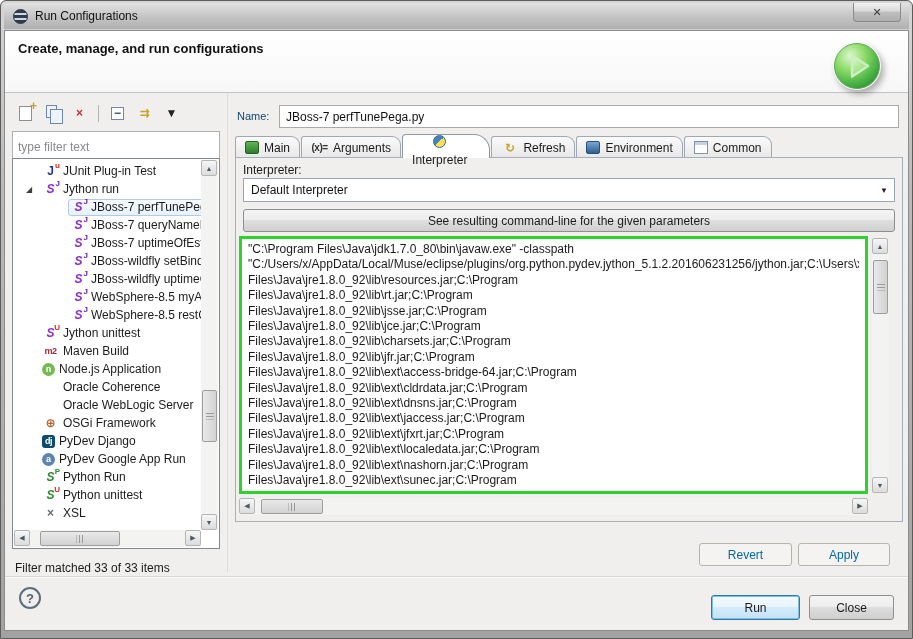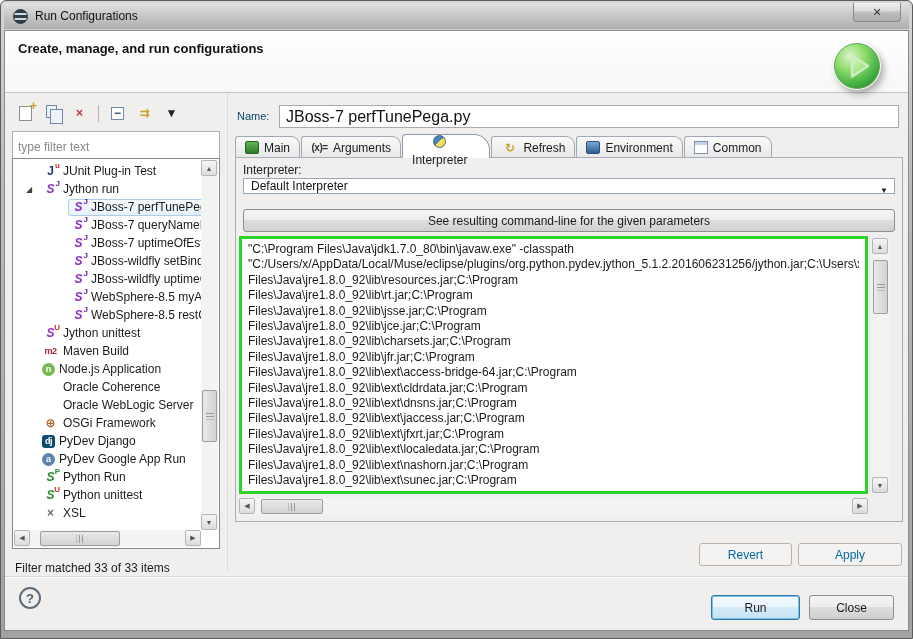--- a/index.html
+++ b/index.html
@@ -88,21 +88,21 @@
                   background:repeating-linear-gradient(90deg,#9a9a9a 0 1px,transparent 1px 3px); }
 
   .tree-vsb { right:1px; top:1px; width:17px; bottom:18px; }
   .tree-hsb { left:1px; bottom:1px; height:17px; right:18px; }
   .status { position:absolute; left:10px; top:530px; font-size:12px; color:#1b1b1b; }
   .col-divider { position:absolute; left:222px; top:63px; bottom:58px; width:1px; background:#dcdcdc; }
 
   
   .name-label { position:absolute; left:232px; top:79px; font-size:11px; color:#0c4a6e; }
   .name-input { position:absolute; left:274px; top:74px; width:620px; height:23px;
-                border:1px solid #aaaaaa; background:#fff; font-size:16px; color:#111;
+                border:1px solid #aaaaaa; background:#fff; font-size:12px; color:#111;
                 padding:0 6px; font-family:inherit; }
 
   .tabs { position:absolute; left:230px; top:103px; height:24px; display:flex; align-items:flex-end; }
   .tab { height:22px; margin-right:1px; padding:0 9px; display:flex; align-items:center; gap:5px;
          border:1px solid #a0a8b4; border-bottom:none; border-radius:3px 9px 0 0;
          background:linear-gradient(180deg,#fafafa,#e7e7e7); font-size:12px; color:#1b1b1b; }
   .tab.active { height:24px; background:#fff; border-color:#8e99a8; border-radius:4px 16px 0 0;
                 padding-right:22px; position:relative; z-index:3;flex-direction:column; }
   .ti { width:14px; height:13px; display:inline-block; position:relative; flex:none; }
   .ti-main { background:linear-gradient(#63b35a,#2e7d2e); border:1px solid #23621f; border-radius:2px; }
@@ -110,21 +110,21 @@
                background:linear-gradient(135deg,#4584b6 50%,#ffde57 50%); border:1px solid #33678f; }
   .ti-env { background:linear-gradient(#7aa7d4,#2f5e92); border:1px solid #27507d; border-radius:2px; }
   .ti-common { background:#fff; border:1px solid #8092a8;
                background-image:linear-gradient(#c7d3e4 0,#c7d3e4 3px,transparent 3px); }
   .itext { font-size:10px; color:#333; font-weight:bold; letter-spacing:-.5px; white-space:nowrap; }
   .ti-glyph { font-size:13px; font-weight:bold; line-height:1; }
 
   .tabframe { position:absolute; left:230px; top:126px; width:668px; height:365px;
               border:1px solid #a7b0ba; background:#f0efed; }
   .interp-label { position:absolute; left:238px; top:132px; font-size:12px; color:#1b1b1b; }
-  .combo { position:absolute; left:238px; top:147px; width:652px; height:16px; background:#fff;
+  .combo { position:absolute; left:238px; top:147px; width:652px; height:24px; background:#fff;
            border:1px solid #98a6b8; display:flex; align-items:center; font-size:12px; color:#111;
            padding-left:7px; }
   .combo-arrow { position:absolute; right:6px; top:7px; font-size:8px; color:#222; }
   .cmdbtn { position:absolute; left:238px; top:178px; width:652px; height:23px;
             border:1px solid #8e8f8f; border-radius:3px; font-size:12px; color:#1b1b1b;
             background:linear-gradient(180deg,#f4f4f4,#ededed 50%,#dedede 50%,#d0d0d0);
             display:flex; align-items:center; justify-content:center; }
 
   .console { position:absolute; left:234px; top:205px; width:629px; height:258px;
              background:#fff; border:3px solid #2bd32b; padding:3px 6px; overflow:hidden; }
@@ -132,21 +132,21 @@
 
   .con-vsb { left:867px; top:207px; width:17px; height:255px; }
   .con-hsb { left:234px; top:467px; width:629px; height:17px; }
 
   
   .btn { border:1px solid #8e8f8f; border-radius:3px; font-size:12px; color:#1b1b1b;
          background:linear-gradient(180deg,#f4f4f4,#ededed 50%,#dddddd 50%,#cfcfcf);
          display:flex; align-items:center; justify-content:center; position:absolute; }
   .btn.disabled { background:#f4f3f1; border-color:#b8b4ad; color:#0369a1; }
   .btn-revert { left:694px; top:512px; width:93px; height:23px; }
-  .btn-apply { left:793px; top:512px; width:104px; height:23px; }
+  .btn-apply { left:793px; top:512px; width:92px; height:23px; }
 
   .footer-line { position:absolute; left:0; right:0; top:545px; height:2px;
                  border-top:1px solid #d8d8d8; border-bottom:1px solid #fbfbfb; }
   .help { position:absolute; left:14px; top:556px; width:22px; height:22px; border-radius:50%;
           border:2px solid #5d6d7c; color:#51616f; font-size:13px; font-weight:bold;
           display:flex; align-items:center; justify-content:center; }
   .btn-run { left:706px; top:564px; width:89px; height:25px;
              border:1px solid #2d7aa8; box-shadow:inset 0 0 0 1px #7cc0e8;
              background:linear-gradient(180deg,#f3fafe,#e8f4fc 50%,#d5ebf9 50%,#c4e2f5); }
   .btn-close { left:804px; top:564px; width:85px; height:25px; }

